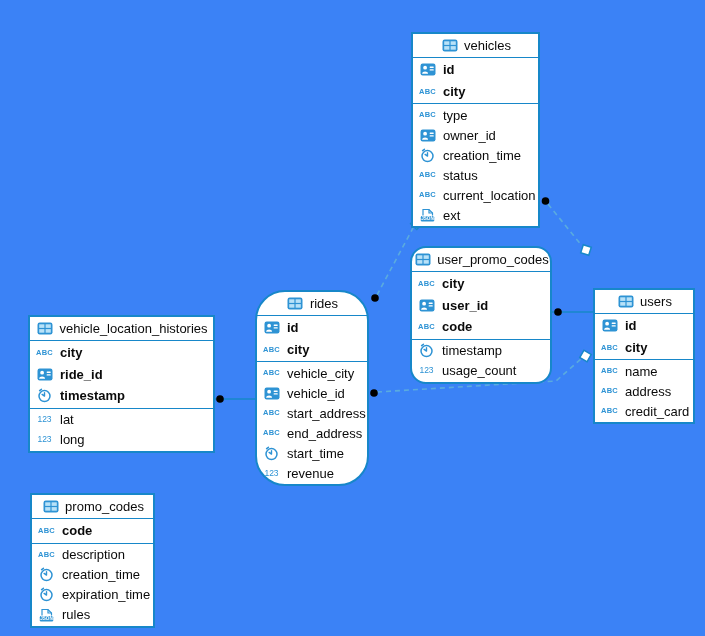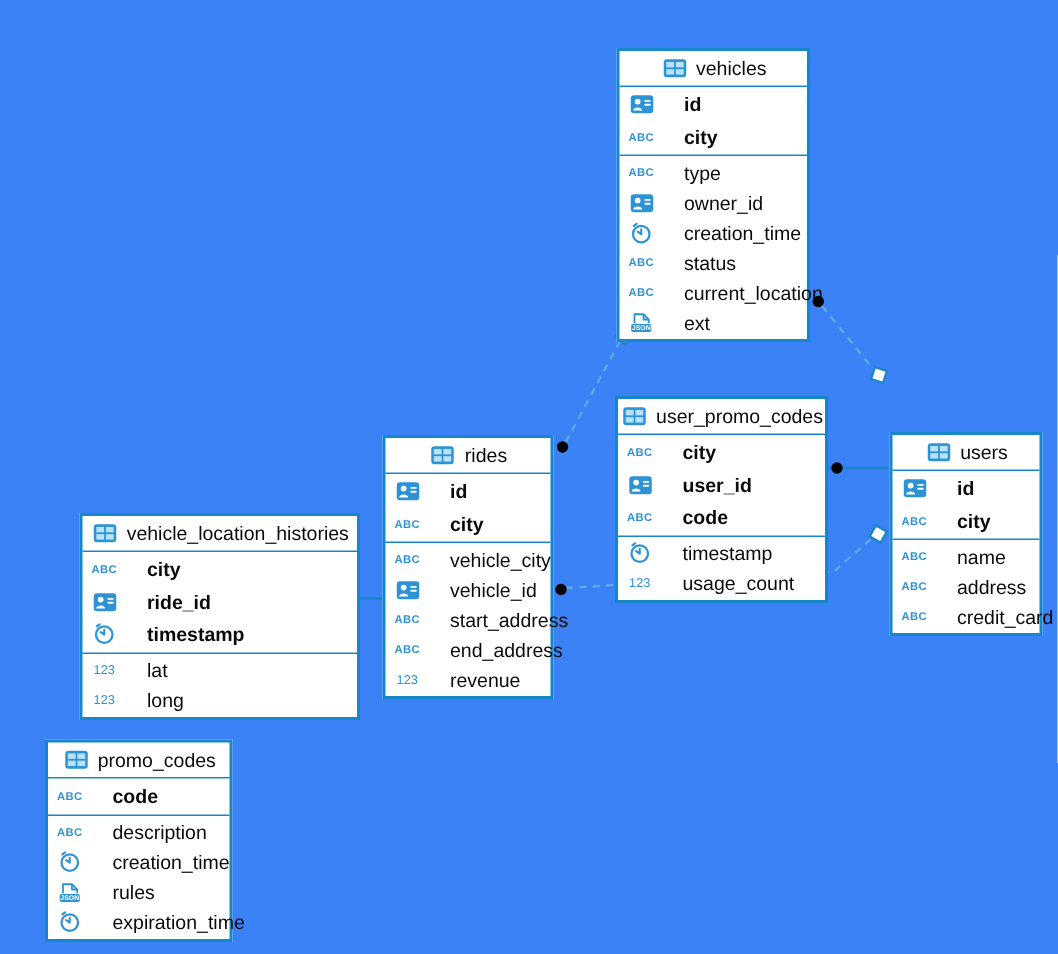--- a/index.html
+++ b/index.html
@@ -10,21 +10,21 @@
   .er-table{
     position:absolute;background:#fff;border:2px solid #1787c9;box-sizing:border-box;
   }
   .er-header{
     height:23px;display:flex;align-items:center;justify-content:center;gap:5px;
     border-bottom:1.5px solid #1787c9;font-size:13px;white-space:nowrap;padding:0 3px;
   }
   .er-section{padding:1px 0;}
   .er-section.pk{border-bottom:1.5px solid #1787c9;}
   .er-row{
-    height:20px;display:flex;align-items:center;gap:19px;
+    height:20px;display:flex;align-items:center;gap:6px;
     padding:0 6px 0 5px;font-size:13px;white-space:nowrap;
   }
   .er-section.pk .er-row{height:21.5px;font-weight:700;}
   .icon{display:inline-flex;align-items:flex-start;justify-content:center;width:19px;flex:0 0 19px;}
   .txt-icon{
     font-size:7.5px;font-weight:700;color:#2e93d4;letter-spacing:.2px;line-height:1;
   }
   .num-icon{font-size:8.5px;font-weight:400;color:#2e93d4;line-height:1;}
   #wires{position:absolute;left:0;top:0;pointer-events:none;}
   #wires path.rel{pointer-events:stroke;}
@@ -138,21 +138,21 @@
               <path d="M3 7.5 V1.5 H9 L12.5 5 V7.5" fill="none" stroke="#2e93d4" stroke-width="1.2"></path>
               <path d="M9 1.5 V5 H12.5" fill="none" stroke="#2e93d4" stroke-width="1.2"></path>
               <rect x="0.8" y="8" width="13.4" height="5.4" rx="1.2" fill="#2e93d4"></rect>
               <text x="7.5" y="12.3" font-size="4.6" font-weight="700" fill="#ffffff" text-anchor="middle" font-family="Liberation Sans, sans-serif">JSON</text>
             </svg>
           </span>
           <span>ext</span>
         </div>
       </div>
     </div>
-    <div class="er-table" style="left: 410px; top: 264px; width: 142px;">
+    <div class="er-table" style="left: 410px; top: 246px; width: 142px; border-radius: 16px;">
       <div class="er-header">
         <span class="icon">
           <svg width="16" height="13" viewBox="0 0 16 13">
             <rect x="0.5" y="0.5" width="15" height="12" rx="2.2" fill="#2e93d4"></rect>
             <rect x="2.2" y="2.3" width="5.2" height="3.6" fill="#b8e2f8"></rect>
             <rect x="8.6" y="2.3" width="5.2" height="3.6" fill="#b8e2f8"></rect>
             <rect x="2.2" y="7.1" width="5.2" height="3.6" fill="#b8e2f8"></rect>
             <rect x="8.6" y="7.1" width="5.2" height="3.6" fill="#b8e2f8"></rect>
           </svg>
         </span>
@@ -250,21 +250,21 @@
           <span>address</span>
         </div>
         <div class="er-row">
           <span class="icon">
             <span class="txt-icon">ABC</span>
           </span>
           <span>credit_card</span>
         </div>
       </div>
     </div>
-    <div class="er-table" style="left: 255px; top: 290px; width: 114px;">
+    <div class="er-table" style="left: 255px; top: 290px; width: 114px; border-radius: 30px;">
       <div class="er-header">
         <span class="icon">
           <svg width="16" height="13" viewBox="0 0 16 13">
             <rect x="0.5" y="0.5" width="15" height="12" rx="2.2" fill="#2e93d4"></rect>
             <rect x="2.2" y="2.3" width="5.2" height="3.6" fill="#b8e2f8"></rect>
             <rect x="8.6" y="2.3" width="5.2" height="3.6" fill="#b8e2f8"></rect>
             <rect x="2.2" y="7.1" width="5.2" height="3.6" fill="#b8e2f8"></rect>
             <rect x="8.6" y="7.1" width="5.2" height="3.6" fill="#b8e2f8"></rect>
           </svg>
         </span>
@@ -316,27 +316,37 @@
           <span>start_address</span>
         </div>
         <div class="er-row">
           <span class="icon">
             <span class="txt-icon">ABC</span>
           </span>
           <span>end_address</span>
         </div>
         <div class="er-row">
           <span class="icon">
+            <svg width="15" height="15" viewBox="0 0 15 15">
+              <circle cx="7.5" cy="8.1" r="5.5" fill="none" stroke="#2e93d4" stroke-width="1.5"></circle>
+              <path d="M7.5 8.1 L7.5 4.8 M7.5 8.1 L5.1 6.4" stroke="#2e93d4" stroke-width="1.4" stroke-linecap="round" fill="none"></path>
+              <path d="M2.6 2.6 L4.4 1.3" stroke="#2e93d4" stroke-width="1.5" stroke-linecap="round" fill="none"></path>
+            </svg>
+          </span>
+          <span>start_time</span>
+        </div>
+        <div class="er-row">
+          <span class="icon">
             <span class="num-icon">123</span>
           </span>
           <span>revenue</span>
         </div>
       </div>
     </div>
-    <div class="er-table" style="left: 28px; top: 342px; width: 187px; margin-left: 25px;">
+    <div class="er-table" style="left: 28px; top: 315px; width: 187px;">
       <div class="er-header">
         <span class="icon">
           <svg width="16" height="13" viewBox="0 0 16 13">
             <rect x="0.5" y="0.5" width="15" height="12" rx="2.2" fill="#2e93d4"></rect>
             <rect x="2.2" y="2.3" width="5.2" height="3.6" fill="#b8e2f8"></rect>
             <rect x="8.6" y="2.3" width="5.2" height="3.6" fill="#b8e2f8"></rect>
             <rect x="2.2" y="7.1" width="5.2" height="3.6" fill="#b8e2f8"></rect>
             <rect x="8.6" y="7.1" width="5.2" height="3.6" fill="#b8e2f8"></rect>
           </svg>
         </span>
@@ -417,37 +427,37 @@
         </div>
         <div class="er-row">
           <span class="icon">
             <svg width="15" height="15" viewBox="0 0 15 15">
               <circle cx="7.5" cy="8.1" r="5.5" fill="none" stroke="#2e93d4" stroke-width="1.5"></circle>
               <path d="M7.5 8.1 L7.5 4.8 M7.5 8.1 L5.1 6.4" stroke="#2e93d4" stroke-width="1.4" stroke-linecap="round" fill="none"></path>
               <path d="M2.6 2.6 L4.4 1.3" stroke="#2e93d4" stroke-width="1.5" stroke-linecap="round" fill="none"></path>
             </svg>
           </span>
           <span>creation_time</span>
+        </div>
+        <div class="er-row">
+          <span class="icon">
+            <svg width="15" height="15" viewBox="0 0 15 15">
+              <circle cx="7.5" cy="8.1" r="5.5" fill="none" stroke="#2e93d4" stroke-width="1.5"></circle>
+              <path d="M7.5 8.1 L7.5 4.8 M7.5 8.1 L5.1 6.4" stroke="#2e93d4" stroke-width="1.4" stroke-linecap="round" fill="none"></path>
+              <path d="M2.6 2.6 L4.4 1.3" stroke="#2e93d4" stroke-width="1.5" stroke-linecap="round" fill="none"></path>
+            </svg>
+          </span>
+          <span>expiration_time</span>
         </div>
         <div class="er-row">
           <span class="icon">
             <svg width="15" height="14" viewBox="0 0 15 14">
               <path d="M3 7.5 V1.5 H9 L12.5 5 V7.5" fill="none" stroke="#2e93d4" stroke-width="1.2"></path>
               <path d="M9 1.5 V5 H12.5" fill="none" stroke="#2e93d4" stroke-width="1.2"></path>
               <rect x="0.8" y="8" width="13.4" height="5.4" rx="1.2" fill="#2e93d4"></rect>
               <text x="7.5" y="12.3" font-size="4.6" font-weight="700" fill="#ffffff" text-anchor="middle" font-family="Liberation Sans, sans-serif">JSON</text>
             </svg>
           </span>
           <span>rules</span>
         </div>
-        <div class="er-row">
-          <span class="icon">
-            <svg width="15" height="15" viewBox="0 0 15 15">
-              <circle cx="7.5" cy="8.1" r="5.5" fill="none" stroke="#2e93d4" stroke-width="1.5"></circle>
-              <path d="M7.5 8.1 L7.5 4.8 M7.5 8.1 L5.1 6.4" stroke="#2e93d4" stroke-width="1.4" stroke-linecap="round" fill="none"></path>
-              <path d="M2.6 2.6 L4.4 1.3" stroke="#2e93d4" stroke-width="1.5" stroke-linecap="round" fill="none"></path>
-            </svg>
-          </span>
-          <span>expiration_time</span>
-        </div>
       </div>
     </div>
   </div>
 
 </body></html>

